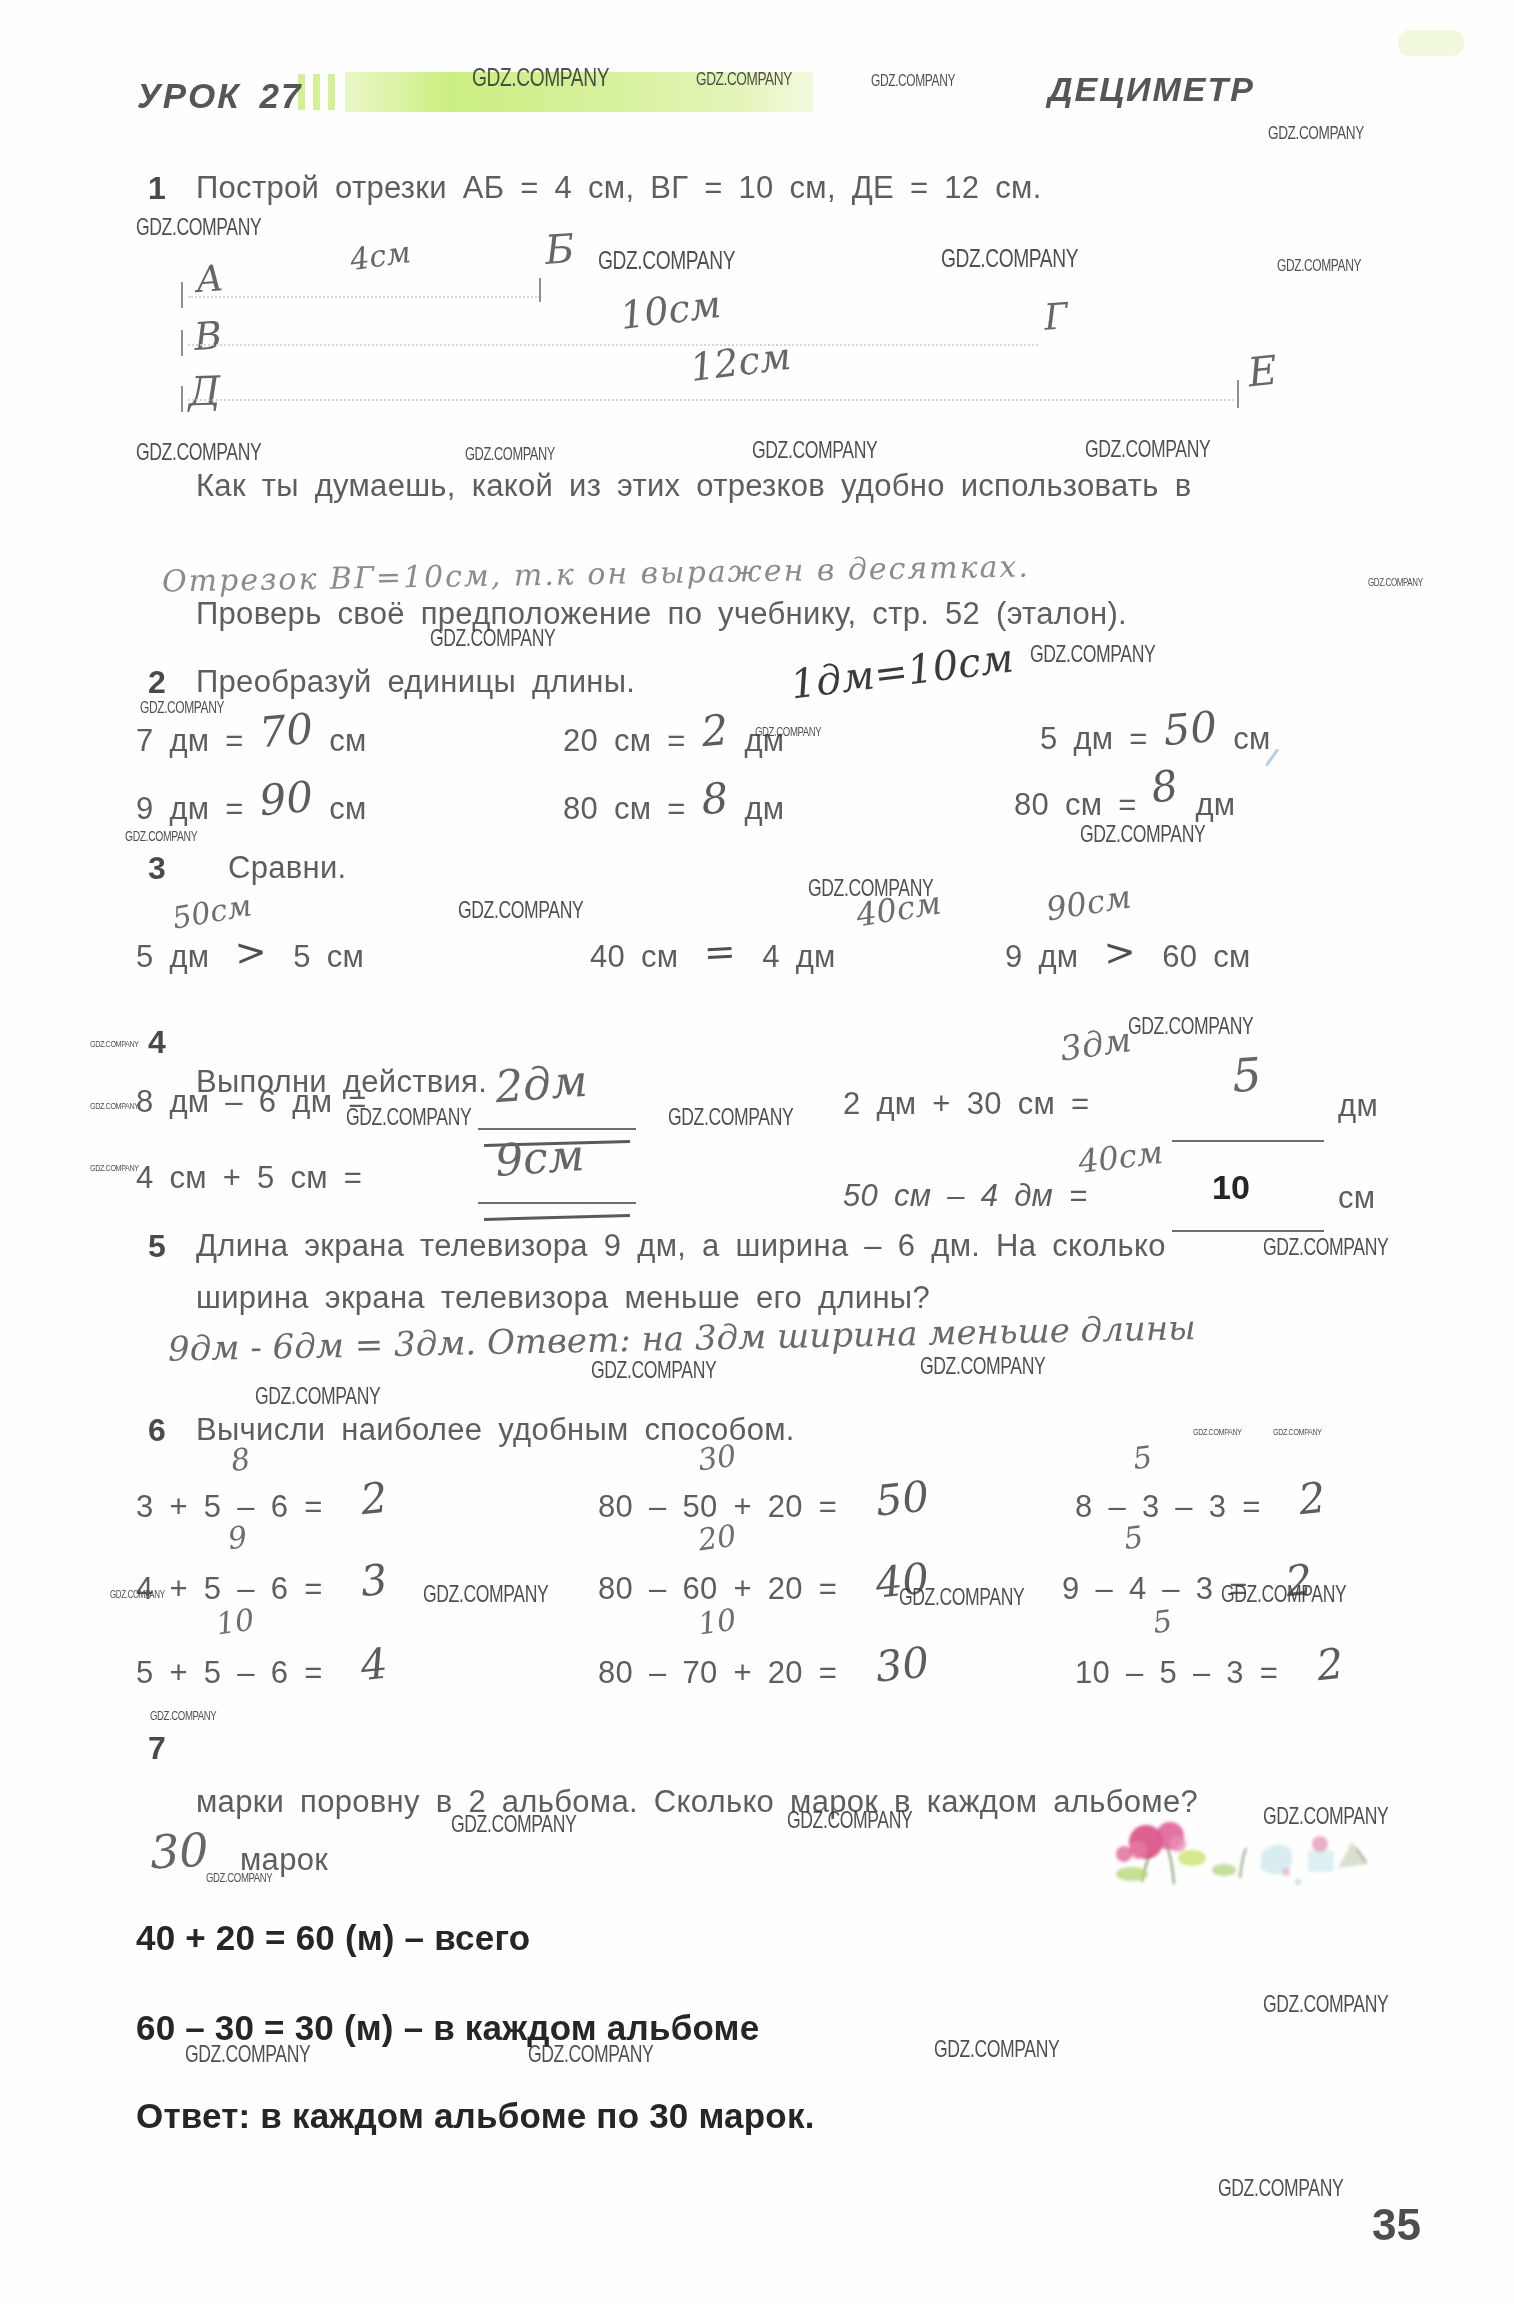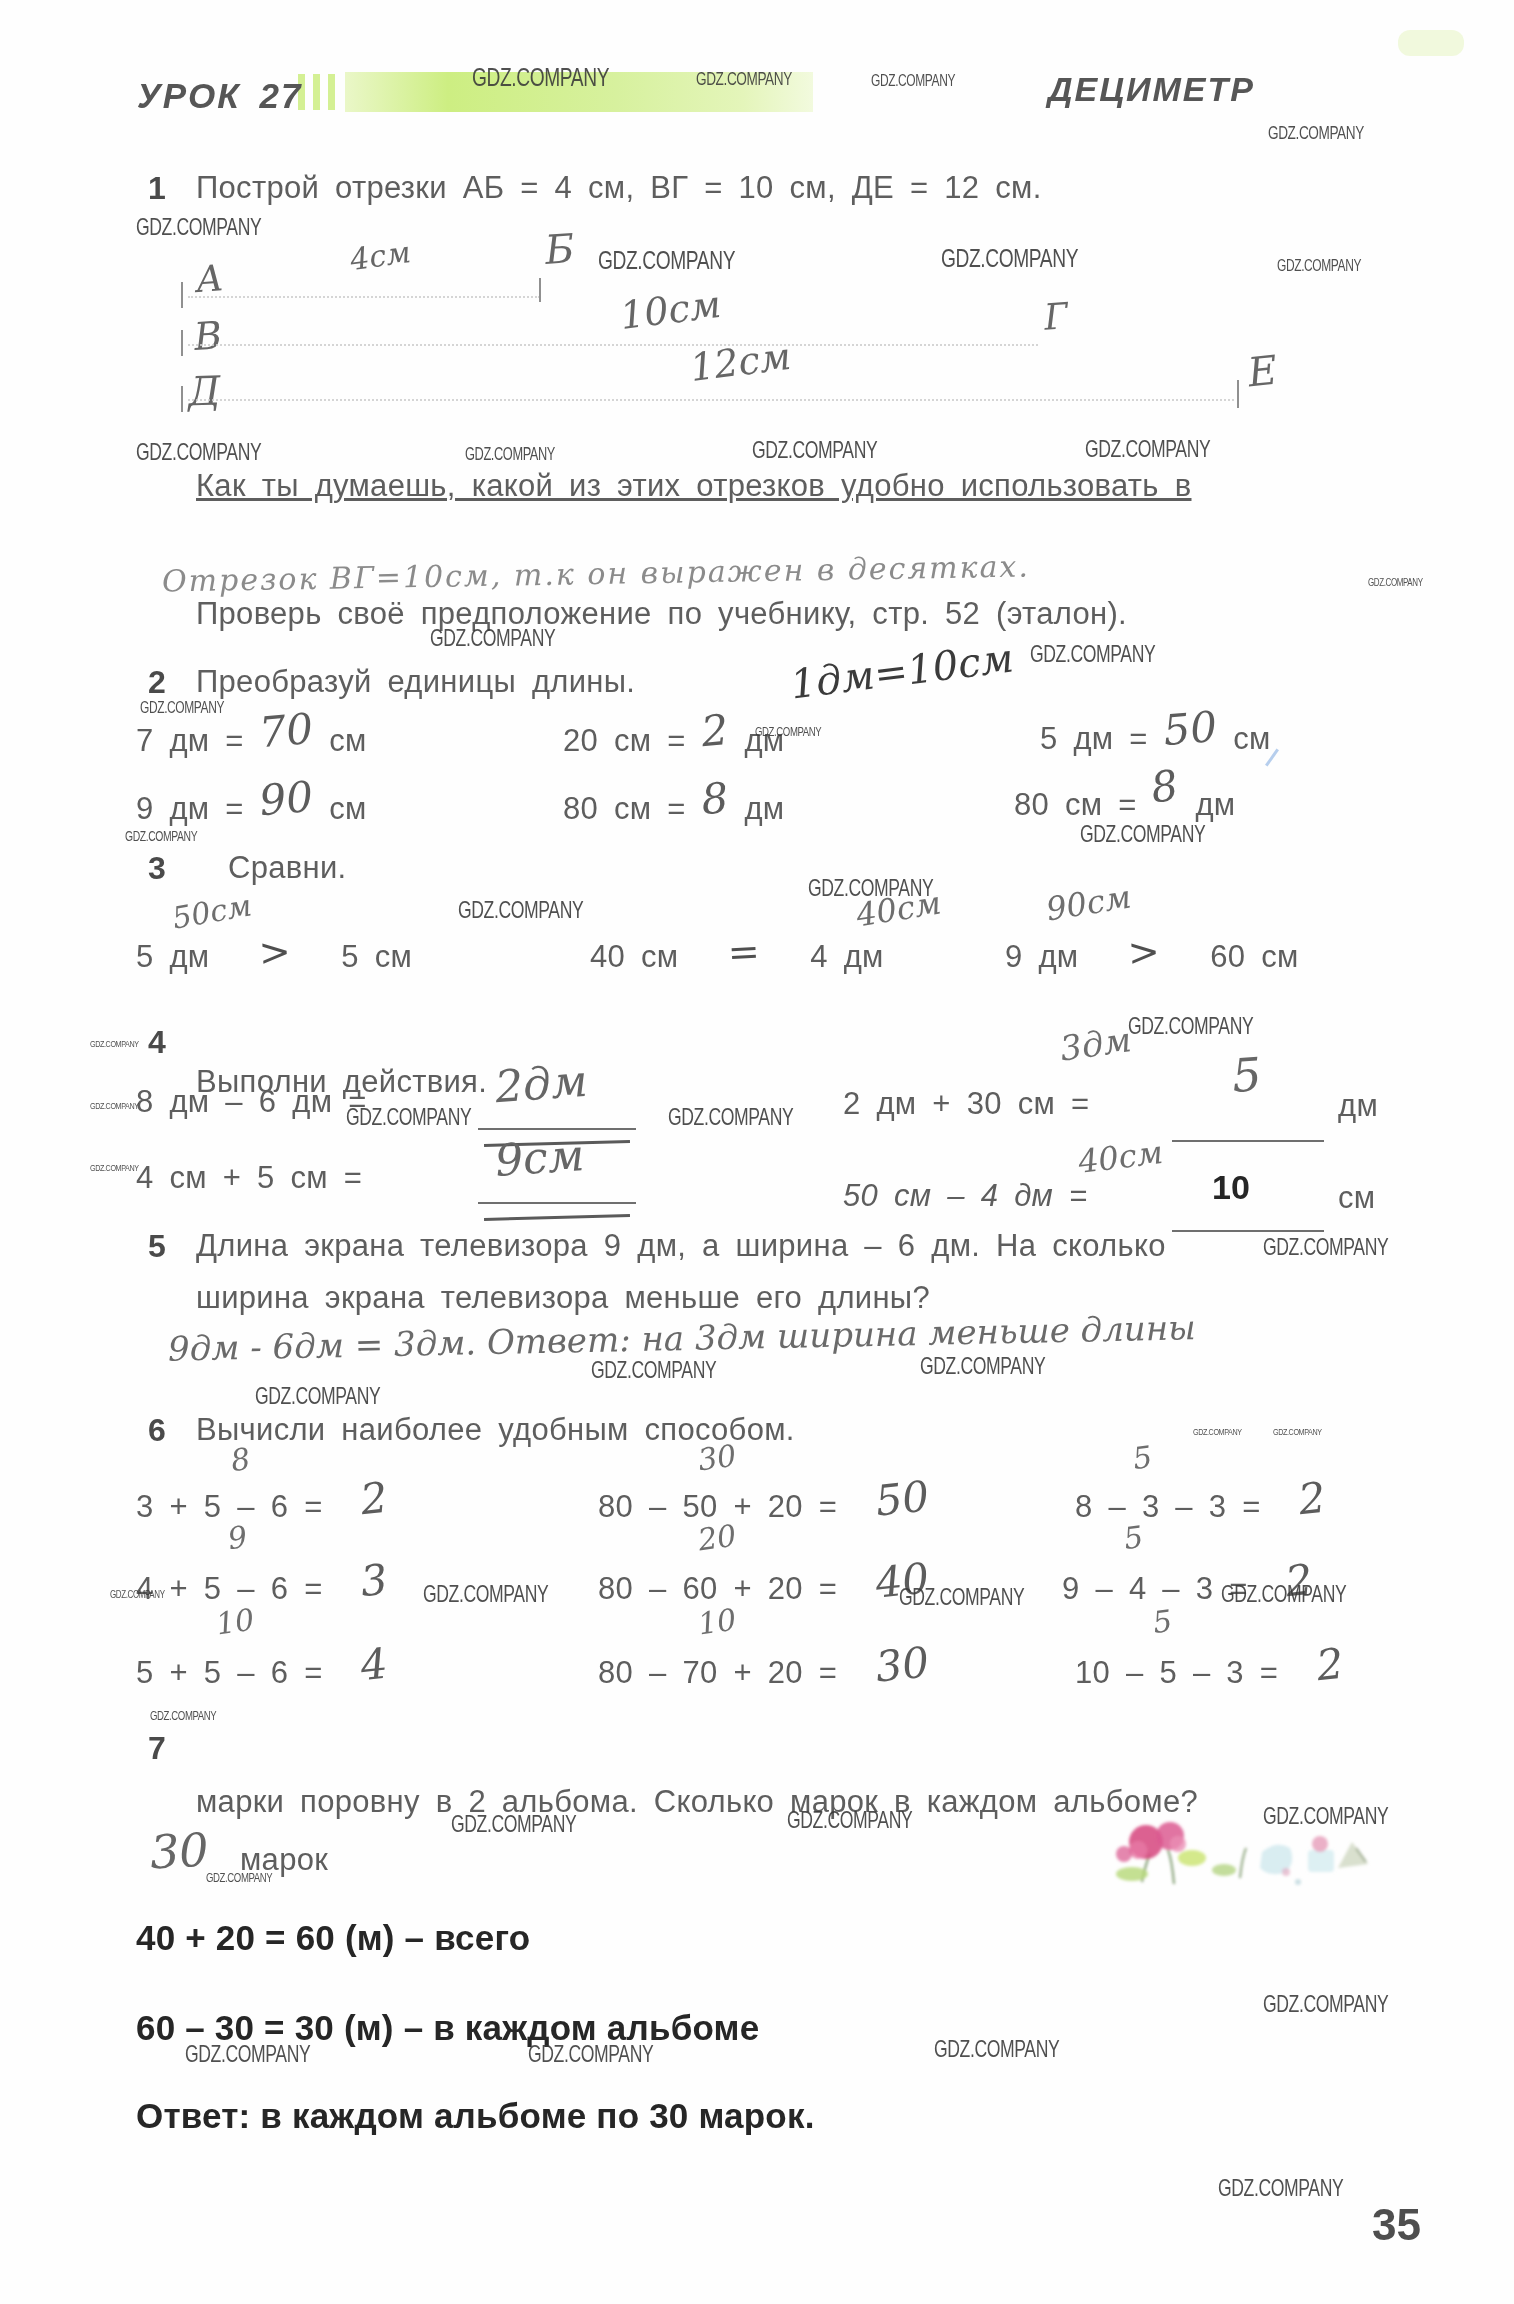--- a/index.html
+++ b/index.html
@@ -32,21 +32,21 @@
          background:#eef8d4;opacity:.8;}
   .segline{position:absolute;border-top:2px dotted #cfcfcf;opacity:.85;}
   .tick{position:absolute;width:2px;background:#909090;}
   .uline{position:absolute;border-top:2px solid #6f6f6f;}
   .uline.hand{border-top:3px solid #5a5a5a;}
   .cell{position:absolute;display:flex;align-items:baseline;}
   .cell .ans{font-size:42px;margin:0 16px;transform:rotate(-5deg) translateY(-6px);}
   .t6cell{position:absolute;white-space:nowrap;}
   .t6cell .ans{font-size:42px;margin-left:34px;transform:rotate(-6deg) translateY(-4px);}
   .t6cell .hint{position:absolute;font-size:30px;color:#6e6e6e;transform:rotate(-8deg);}
-  .t3item{position:absolute;display:flex;align-items:baseline;gap:24px;}
+  .t3item{position:absolute;display:flex;align-items:baseline;}
   .t3item .sign{font-size:38px;margin:0 26px;transform:rotate(-3deg) translateY(-2px);color:#4f4f4f;}
   .hint{font-family:"DejaVu Serif",serif;font-style:italic;color:#6e6e6e;white-space:nowrap;}
   .pagenum{position:absolute;font-weight:bold;color:#4e4e4e;font-size:44px;
            font-family:"Liberation Sans",sans-serif;}
   .penmark{position:absolute;width:20px;height:3px;background:#8fb4e3;opacity:.65;
            transform:rotate(-55deg);}
 </style>
 </head>
 <body>
 
@@ -74,21 +74,21 @@
   <div class="hw" style="left:1044px;top:296px;font-size:36px;">Г</div>
   <div class="hw" style="left:620px;top:288px;font-size:38px;transform:rotate(-7deg);">10см</div>
 
   <div class="hw" style="left:188px;top:368px;font-size:40px;transform:rotate(-2deg);">Д</div>
   <div class="tick" style="left:181px;top:386px;height:26px;"></div>
   <div class="segline" style="left:188px;top:399px;width:1046px;"></div>
   <div class="tick" style="left:1237px;top:380px;height:28px;"></div>
   <div class="hw" style="left:1248px;top:348px;font-size:40px;transform:rotate(-6deg);">Е</div>
   <div class="hw" style="left:690px;top:340px;font-size:38px;transform:rotate(-7deg);">12см</div>
 
-  <div class="print" style="left:196px;top:468px;text-decoration:underline;">Как ты думаешь, какой из этих отрезков удобно использовать в</div>
+  <div class="print" style="left:196px;top:468px;">Как ты думаешь, какой из этих отрезков удобно использовать в</div>
   <div class="hw" style="left:162px;top:556px;font-size:30px;color:#8b8b8b;transform:rotate(-1deg);letter-spacing:2px;">Отрезок ВГ=10см, т.к он выражен в десятках.</div>
   <div class="print" style="left:196px;top:596px;">Проверь своё предположение по учебнику, стр. 52 (эталон).</div>
 
   <div class="tasknum" style="left:148px;top:664px;">2</div>
   <div class="print" style="left:196px;top:664px;">Преобразуй единицы длины.</div>
   <div class="hw" style="left:790px;top:648px;font-size:40px;color:#3b3b3b;transform:rotate(-7deg);">1дм=10см</div>
 
   <div class="cell" style="left:136px;top:712px;">
     <span class="pr">7 дм =</span>
     <span class="hwi ans">70</span>

